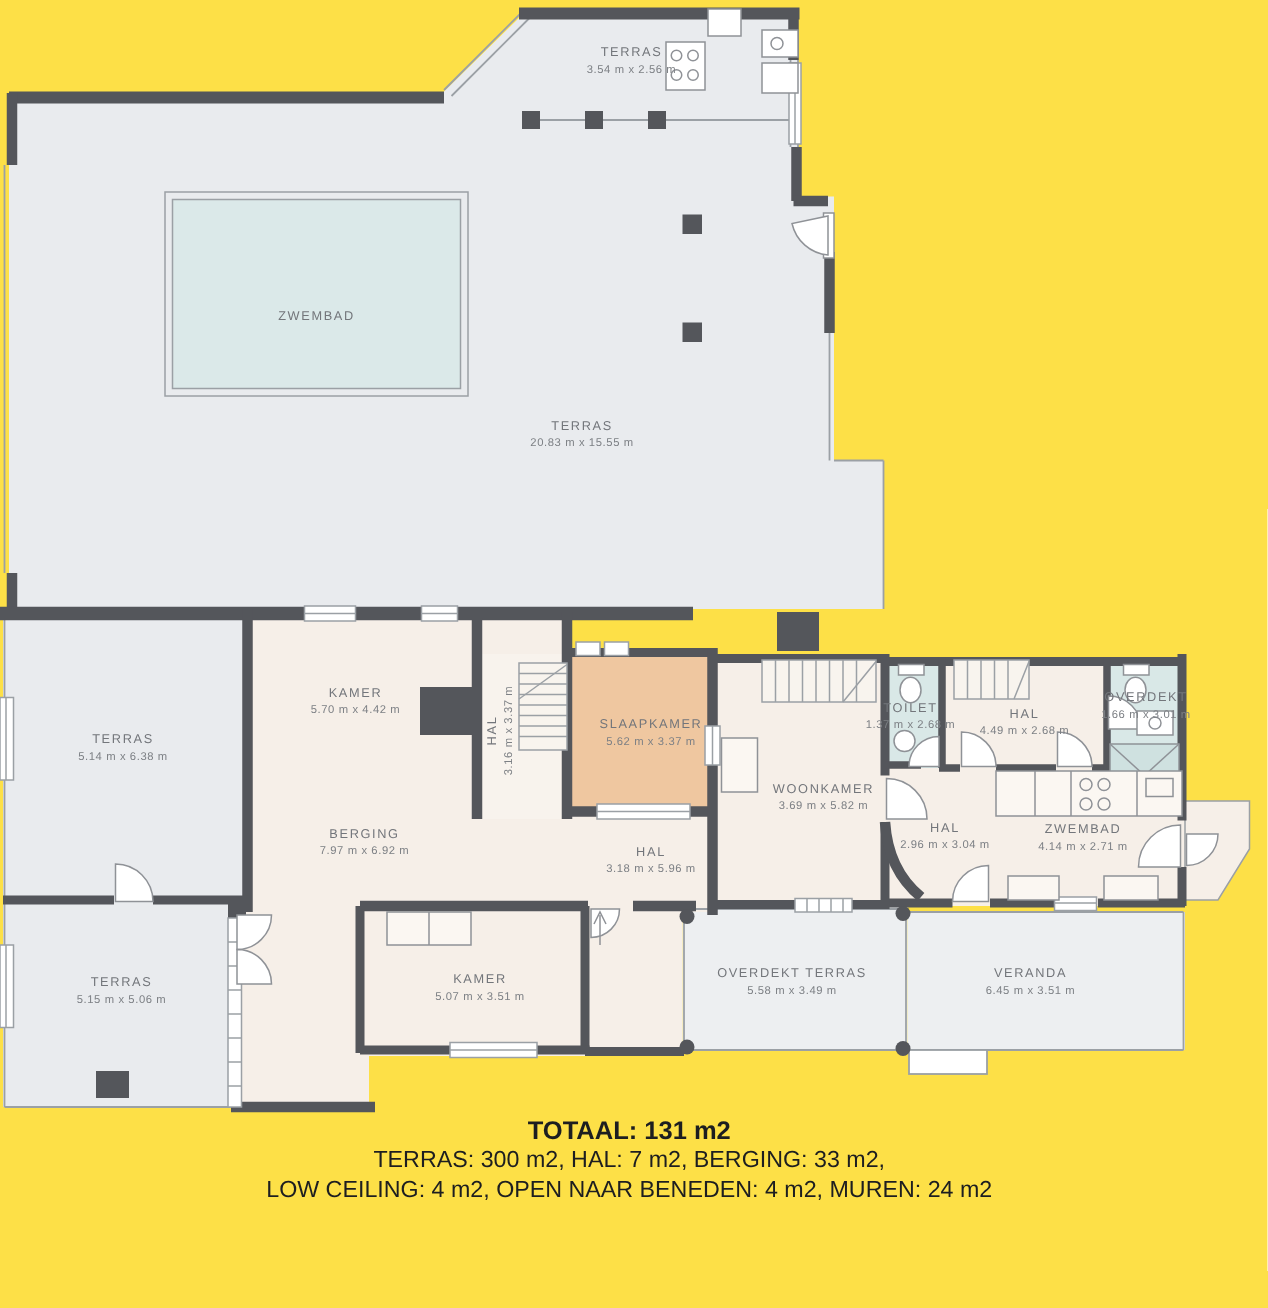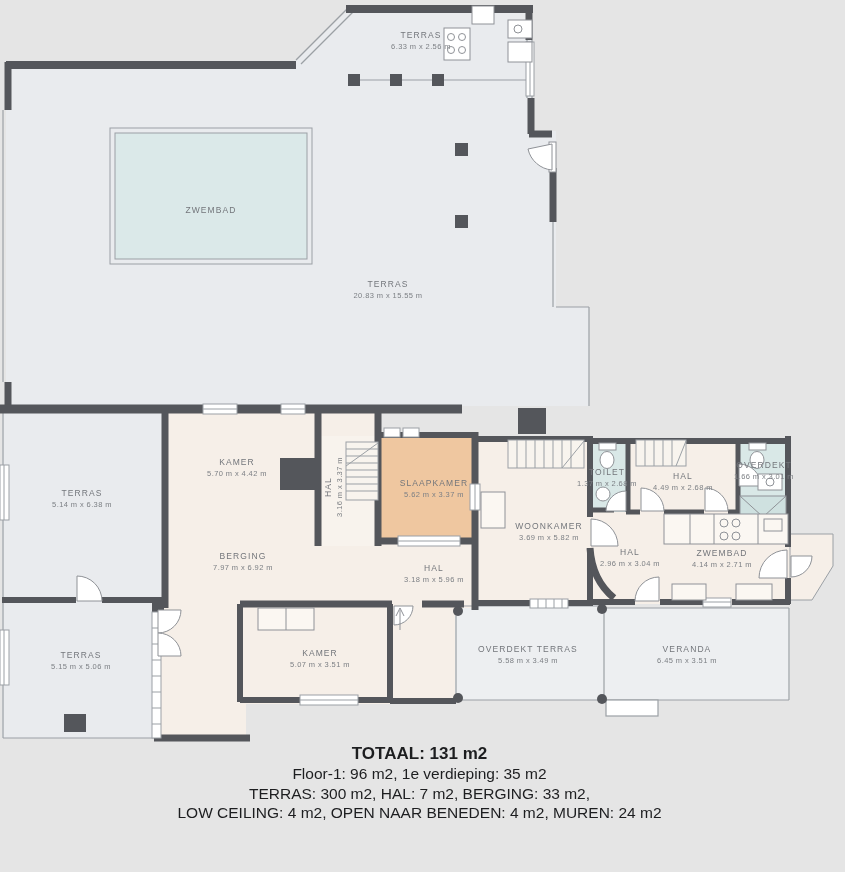--- a/index.html
+++ b/index.html
@@ -1,16 +1,16 @@
 <!DOCTYPE html>
 <html><head>
 <meta charset="utf-8">
 <style>
   html,body{margin:0;padding:0;background:#fff;}
-  .canvas{position:relative;width:845px;height:872px;background:#e5e5e5;overflow:hidden;
+  .canvas{position:relative;width:845px;height:872px;background:#fde047;overflow:hidden;
           font-family:"Liberation Sans",sans-serif;}
   svg{position:absolute;left:0;top:0;}
   .room-label{position:absolute;transform:translate(-50%,-50%);text-align:center;
               color:#73767b;white-space:nowrap;pointer-events:none;}
   .room-label .rname{font-size:8.5px;letter-spacing:1.1px;font-weight:400;}
   .room-label .rdims{font-size:7.5px;letter-spacing:.4px;margin-top:2px;color:#7d8085;}
   .room-label.vertical{transform:translate(-50%,-50%) rotate(-90deg);}
   .summary{position:absolute;top:744px;left:0;width:839px;text-align:center;color:#1d1e20;}
   .summary .total{font-size:17px;font-weight:bold;line-height:20px;}
   .summary .line{font-size:15.5px;line-height:19.5px;}
@@ -255,21 +255,21 @@
     <rect x="472" y="6" width="22" height="18"></rect>
     <rect x="508" y="20" width="24" height="18"></rect>
     <circle cx="518" cy="29" r="4" fill="none"></circle>
     <rect x="508" y="42" width="24" height="20"></rect>
   </g>
 </svg>
 
 <div>
   <div class="room-label" style="left:421px;top:40px">
         <div class="rname">TERRAS</div>
-        <div class="rdims">6.33 m x 2.56 m</div>
+        <div class="rdims">3.54 m x 2.56 m</div>
       </div>
   <div class="room-label" style="left:211px;top:210px">
         <div class="rname">ZWEMBAD</div>
       </div>
   <div class="room-label" style="left:388px;top:289px">
         <div class="rname">TERRAS</div>
         <div class="rdims">20.83 m x 15.55 m</div>
       </div>
   <div class="room-label" style="left:82px;top:498px">
         <div class="rname">TERRAS</div>
@@ -332,18 +332,17 @@
         <div class="rdims">5.58 m x 3.49 m</div>
       </div>
   <div class="room-label" style="left:687px;top:654px">
         <div class="rname">VERANDA</div>
         <div class="rdims">6.45 m x 3.51 m</div>
       </div>
 </div>
 
 <div class="summary">
   <div class="total">TOTAAL: 131 m2</div>
-  <div class="line">Floor-1: 96 m2, 1e verdieping: 35 m2</div>
   <div class="line">TERRAS: 300 m2, HAL: 7 m2, BERGING: 33 m2,</div>
   <div class="line">LOW CEILING: 4 m2, OPEN NAAR BENEDEN: 4 m2, MUREN: 24 m2</div>
 </div>
 
 </div>
 
 </body></html>

